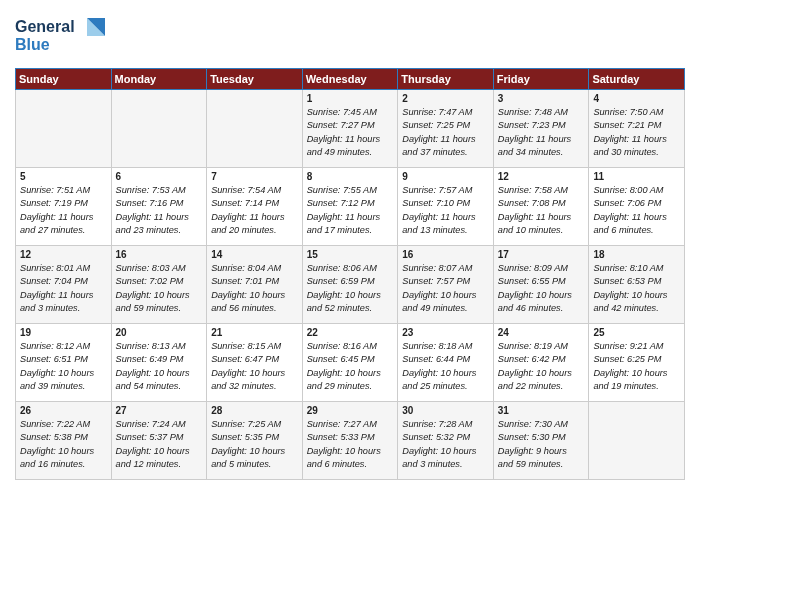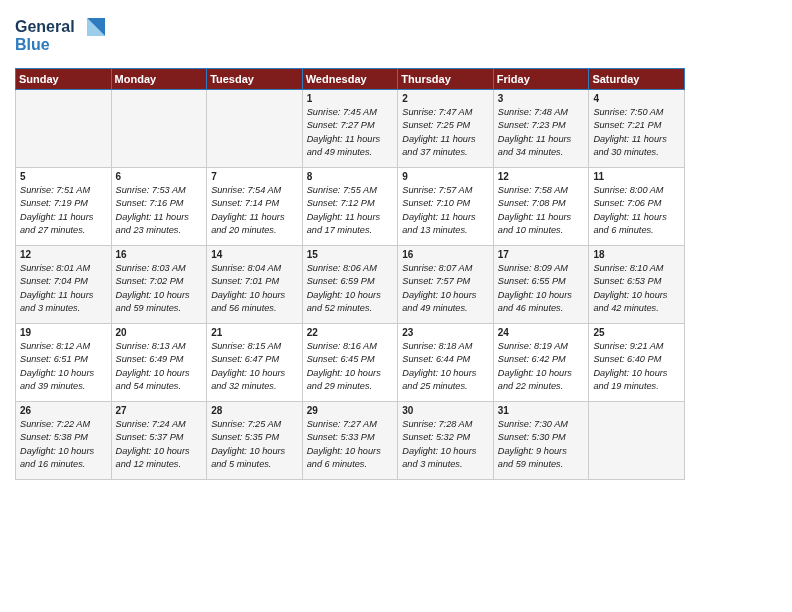--- a/index.html
+++ b/index.html
@@ -218,21 +218,21 @@
           <td>
             <span class="day-num">23</span>
             <div class="day-info"><span>Sunrise: 8:18 AM</span><br><span>Sunset: 6:44 PM</span><br><span>Daylight: 10 hours</span><br><span>and 25 minutes.</span></div>
           </td>
           <td>
             <span class="day-num">24</span>
             <div class="day-info"><span>Sunrise: 8:19 AM</span><br><span>Sunset: 6:42 PM</span><br><span>Daylight: 10 hours</span><br><span>and 22 minutes.</span></div>
           </td>
           <td>
             <span class="day-num">25</span>
-            <div class="day-info"><span>Sunrise: 9:21 AM</span><br><span>Sunset: 6:40 PM</span><br><span>Daylight: 10 hours</span><br><span>and 19 minutes.</span></div>
+            <div class="day-info"><span>Sunrise: 9:21 AM</span><br><span>Sunset: 6:25 PM</span><br><span>Daylight: 10 hours</span><br><span>and 19 minutes.</span></div>
           </td>
         </tr>
         <tr>
           <td>
             <span class="day-num">26</span>
             <div class="day-info"><span>Sunrise: 7:22 AM</span><br><span>Sunset: 5:38 PM</span><br><span>Daylight: 10 hours</span><br><span>and 16 minutes.</span></div>
           </td>
           <td>
             <span class="day-num">27</span>
             <div class="day-info"><span>Sunrise: 7:24 AM</span><br><span>Sunset: 5:37 PM</span><br><span>Daylight: 10 hours</span><br><span>and 12 minutes.</span></div>

